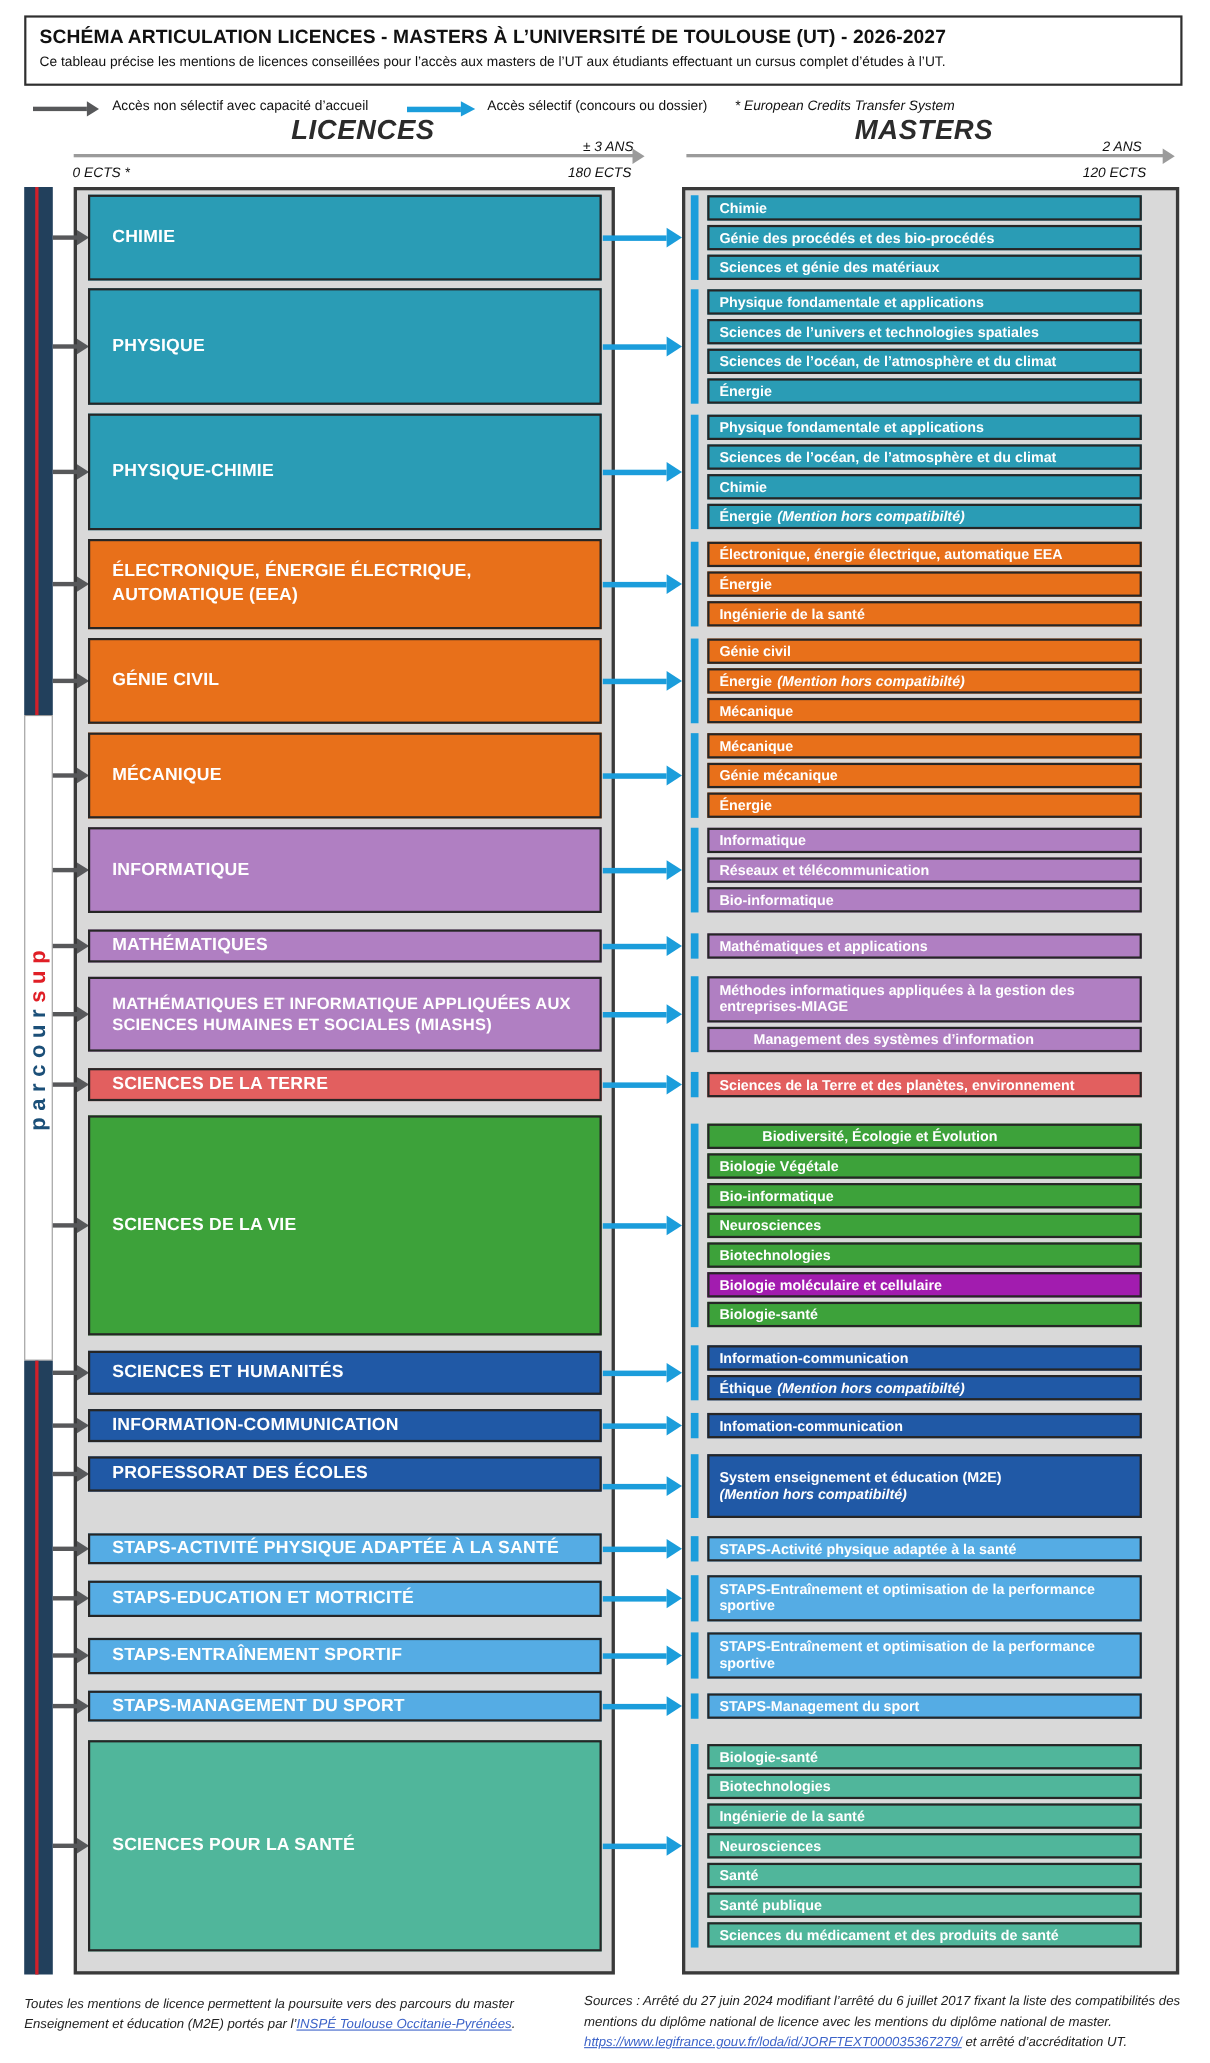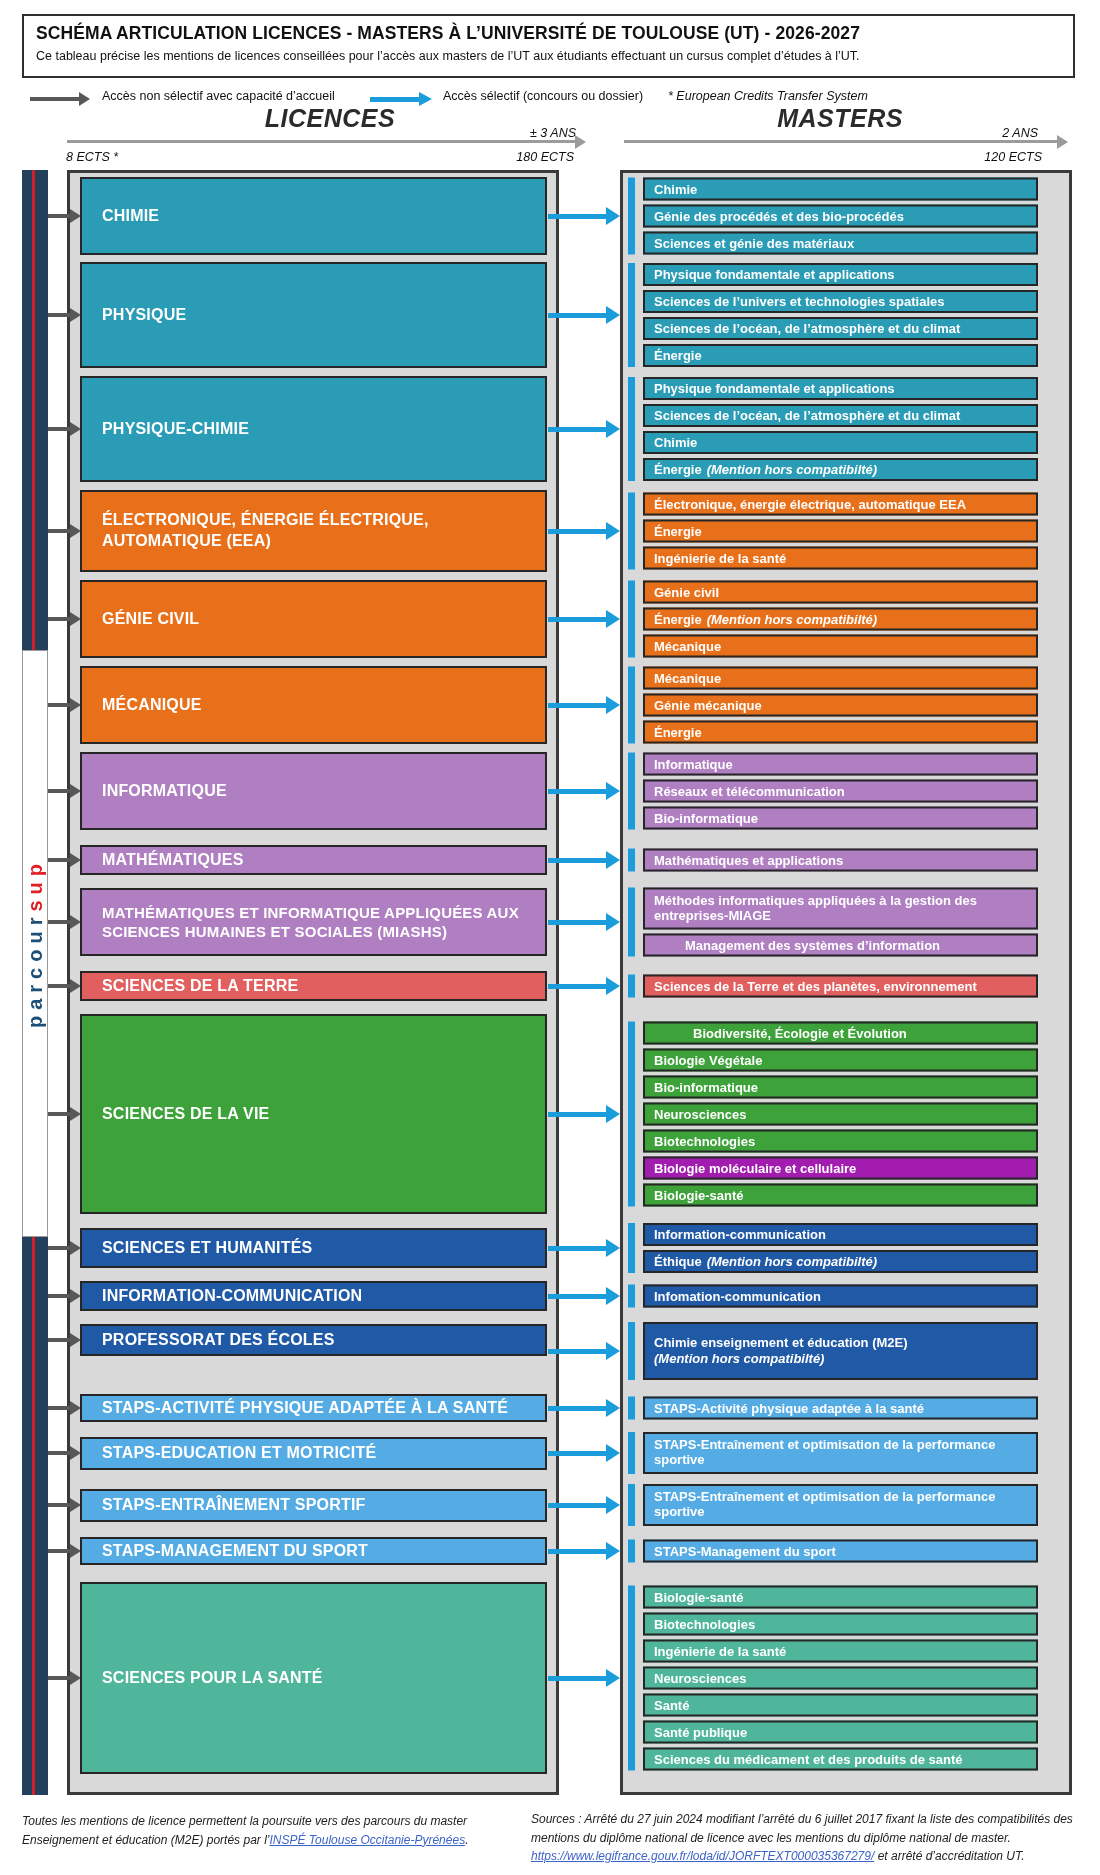--- a/index.html
+++ b/index.html
@@ -88,21 +88,21 @@
     <span class="arrowhead" id="lb-head" style="border-left: 13px solid rgb(27, 157, 219);"></span>
 </div>
 <div class="legend-item" style="left:443px;">Accès sélectif (concours ou dossier)</div>
 <div class="legend-item ects-note" style="left:668px;">* European Credits Transfer System</div>
 
 <div class="col-title" style="left:160px;">LICENCES</div>
 <div class="duration" style="left:490px;width:86px;">± 3 ANS</div>
 <div class="hline" style="left:67px;width:509px;">
     <span class="hhead"></span>
   </div>
-<div class="ects-label" style="left:66px;">8 ECTS *</div>
+<div class="ects-label" style="left:66px;">0 ECTS *</div>
 <div class="ects-label ra" style="left:474px;width:100px;">180 ECTS</div>
 
 <div class="col-title" style="left:670px;">MASTERS</div>
 <div class="duration" style="left:958px;width:80px;">2 ANS</div>
 <div class="hline" style="left:624px;width:434px;">
     <span class="hhead"></span>
   </div>
 <div class="ects-label ra" style="left:942px;width:100px;">120 ECTS</div>
 
 <div class="diagram">
@@ -345,21 +345,21 @@
           <span class="arrowhead"></span>
         </div>
         <div class="licbox" style="background: rgb(32, 89, 166); top: 2px; height: 32px;">PROFESSORAT DES ÉCOLES</div>
         <div class="barrow" style="top: 20px;">
           <span class="stem" style="flex: 1 1 0%;"></span>
           <span class="arrowhead"></span>
         </div>
         <div class="group">
           <div class="gbar"></div>
           <div class="mrow tall" style="background: rgb(32, 89, 166);">
-            <div>Chimie enseignement et éducation (M2E)</div>
+            <div>System enseignement et éducation (M2E)</div>
             <div class="mnote2">(Mention hors compatibilté)</div>
           </div>
         </div>
       </div>
       <div class="band" style="height: 28px; margin-top: 14px;">
         <div class="garrow" style="top: 6px;">
           <span class="stem" style="flex: 1 1 0%; height: 4px;"></span>
           <span class="arrowhead"></span>
         </div>
         <div class="licbox" style="background: rgb(85, 172, 228); top: 0px; height: 28px;">STAPS-ACTIVITÉ PHYSIQUE ADAPTÉE À LA SANTÉ</div>

